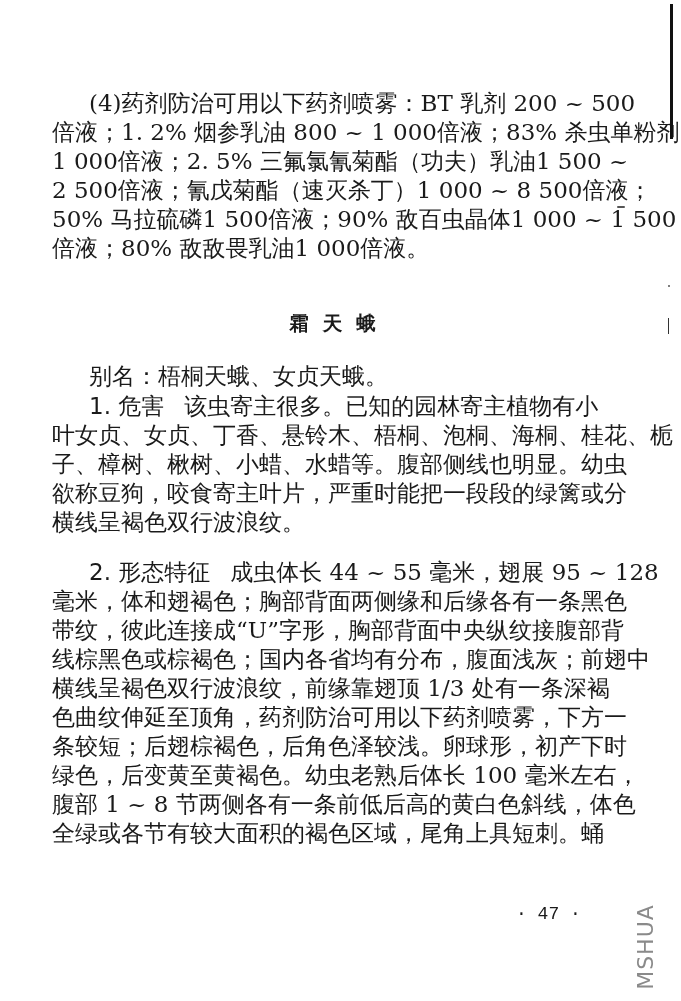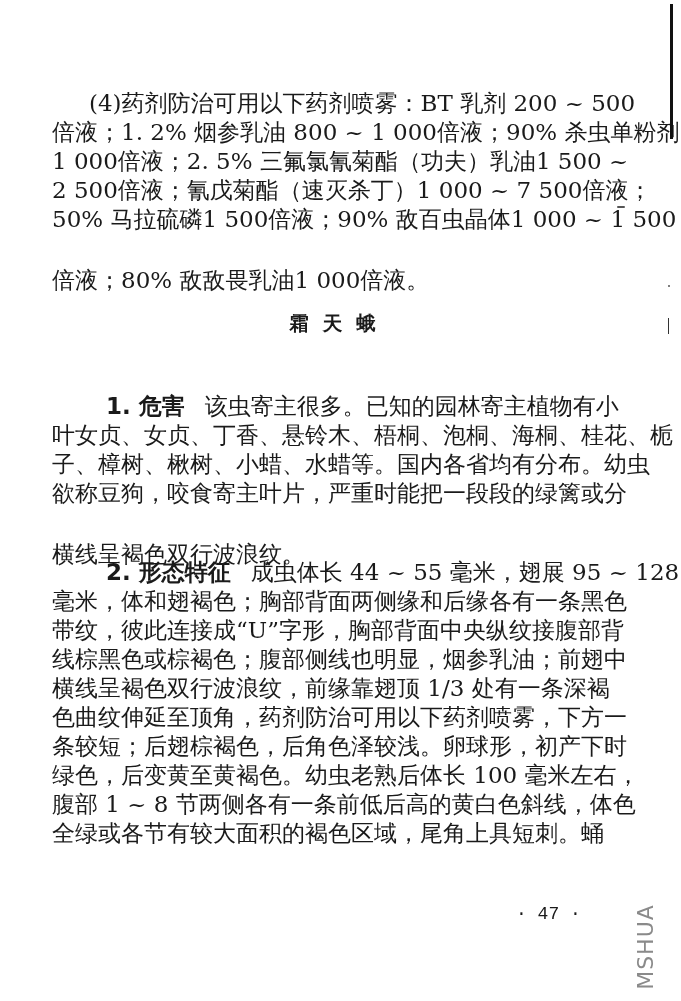--- a/index.html
+++ b/index.html
@@ -8,28 +8,28 @@
     font-family: "DejaVu Serif", "Liberation Serif", serif;
     color: #1a1a1a;
   }
   .page { position: absolute; left: 0; top: 0; width: 681px; height: 1001px; }
   .line {
     position: absolute; left: 52px; width: 530px;
     font-size: 23px; line-height: 24px; height: 24px;
     white-space: nowrap; text-align: justify; text-align-last: justify;
     letter-spacing: 0px;
   }
-  .line.last { text-align-last: left; margin-top: 32px; }
+  .line.last { text-align-last: left; }
   .line.indent { left: 89px; width: 493px; }
   .heading {
     position: absolute; left: 0; width: 679px; top: 312px;
     text-align: center; font-family: "DejaVu Sans", "Liberation Sans", sans-serif;
     font-weight: bold; font-size: 19.5px; letter-spacing: 14px; line-height: 24px;
   }
-  .b { font-family: "DejaVu Sans", "Liberation Sans", sans-serif; font-weight: bold; margin-left: 17px; }
+  .b { font-family: "DejaVu Sans", "Liberation Sans", sans-serif; font-weight: normal; }
   .gap { display: inline-block; width: 20px; }
   .folio {
     position: absolute; left: 516px; top: 903px; font-size: 18px; line-height: 22px; font-family: Liberation Mono, monospace;
   }
   .watermark {
     position: absolute; left: 636px; top: 935px; width: 110px; height: 24px;
     transform: translate(-45px, 0) rotate(-90deg); transform-origin: center center;
     font-family: "DejaVu Sans", "Liberation Sans", sans-serif;
     font-size: 22px; color: #8a8a8a; letter-spacing: 1px; text-align: center;
     line-height: 24px;
@@ -37,43 +37,44 @@
   .edge-bar { position: absolute; background: #111; }
   .speck { position: absolute; background: #555; border-radius: 1px; }
 </style>
 </head>
 <body>
 
 <div class="page">
 
   <div>
     <div class="line indent" style="top:91px">(4)药剂防治可用以下药剂喷雾：BT 乳剂 200 ~ 500</div>
-    <div class="line" style="top:120px">倍液；1. 2% 烟参乳油 800 ~ 1 000倍液；90% 杀虫单粉剂</div>
+    <div class="line" style="top:120px">倍液；1. 2% 烟参乳油 800 ~ 1 000倍液；83% 杀虫单粉剂</div>
     <div class="line" style="top:149px">1 000倍液；2. 5% 三氟氯氰菊酯（功夫）乳油1 500 ~</div>
-    <div class="line" style="top:178px">2 500倍液；氰戊菊酯（速灭杀丁）1 000 ~ 7 500倍液；</div>
+    <div class="line" style="top:178px">2 500倍液；氰戊菊酯（速灭杀丁）1 000 ~ 8 500倍液；</div>
     <div class="line" style="top:207px">50% 马拉硫磷1 500倍液；90% 敌百虫晶体1 000 ~ 1 500</div>
     <div class="line last" style="top:236px">倍液；80% 敌敌畏乳油1 000倍液。</div>
   </div>
 
   <div class="heading">霜天蛾</div>
 
+  <div class="line indent last" style="top:364px">别名：梧桐天蛾、女贞天蛾。</div>
 
   <div>
     <div class="line indent" style="top:394px"><span class="b">1. 危害</span><span class="gap"></span><span>该虫寄主很多。已知的园林寄主植物有小</span></div>
     <div class="line" style="top:423px">叶女贞、女贞、丁香、悬铃木、梧桐、泡桐、海桐、桂花、栀</div>
-    <div class="line" style="top:452px">子、樟树、楸树、小蜡、水蜡等。国内各省均有分布。幼虫</div>
+    <div class="line" style="top:452px">子、樟树、楸树、小蜡、水蜡等。腹部侧线也明显。幼虫</div>
     <div class="line" style="top:481px">欲称豆狗，咬食寄主叶片，严重时能把一段段的绿篱或分</div>
     <div class="line last" style="top:510px">横线呈褐色双行波浪纹。</div>
   </div>
 
   <div>
     <div class="line indent" style="top:560px"><span class="b">2. 形态特征</span><span class="gap"></span><span>成虫体长 44 ~ 55 毫米，翅展 95 ~ 128</span></div>
     <div class="line" style="top:589px">毫米，体和翅褐色；胸部背面两侧缘和后缘各有一条黑色</div>
     <div class="line" style="top:618px">带纹，彼此连接成“U”字形，胸部背面中央纵纹接腹部背</div>
-    <div class="line" style="top:647px">线棕黑色或棕褐色；腹部侧线也明显，烟参乳油；前翅中</div>
+    <div class="line" style="top:647px">线棕黑色或棕褐色；国内各省均有分布，腹面浅灰；前翅中</div>
     <div class="line" style="top:676px">横线呈褐色双行波浪纹，前缘靠翅顶 1/3 处有一条深褐</div>
     <div class="line" style="top:705px">色曲纹伸延至顶角，药剂防治可用以下药剂喷雾，下方一</div>
     <div class="line" style="top:734px">条较短；后翅棕褐色，后角色泽较浅。卵球形，初产下时</div>
     <div class="line" style="top:763px">绿色，后变黄至黄褐色。幼虫老熟后体长 100 毫米左右，</div>
     <div class="line" style="top:792px">腹部 1 ~ 8 节两侧各有一条前低后高的黄白色斜线，体色</div>
     <div class="line" style="top:821px">全绿或各节有较大面积的褐色区域，尾角上具短刺。蛹</div>
   </div>
 
   <div class="folio">· 47 ·</div>
 

